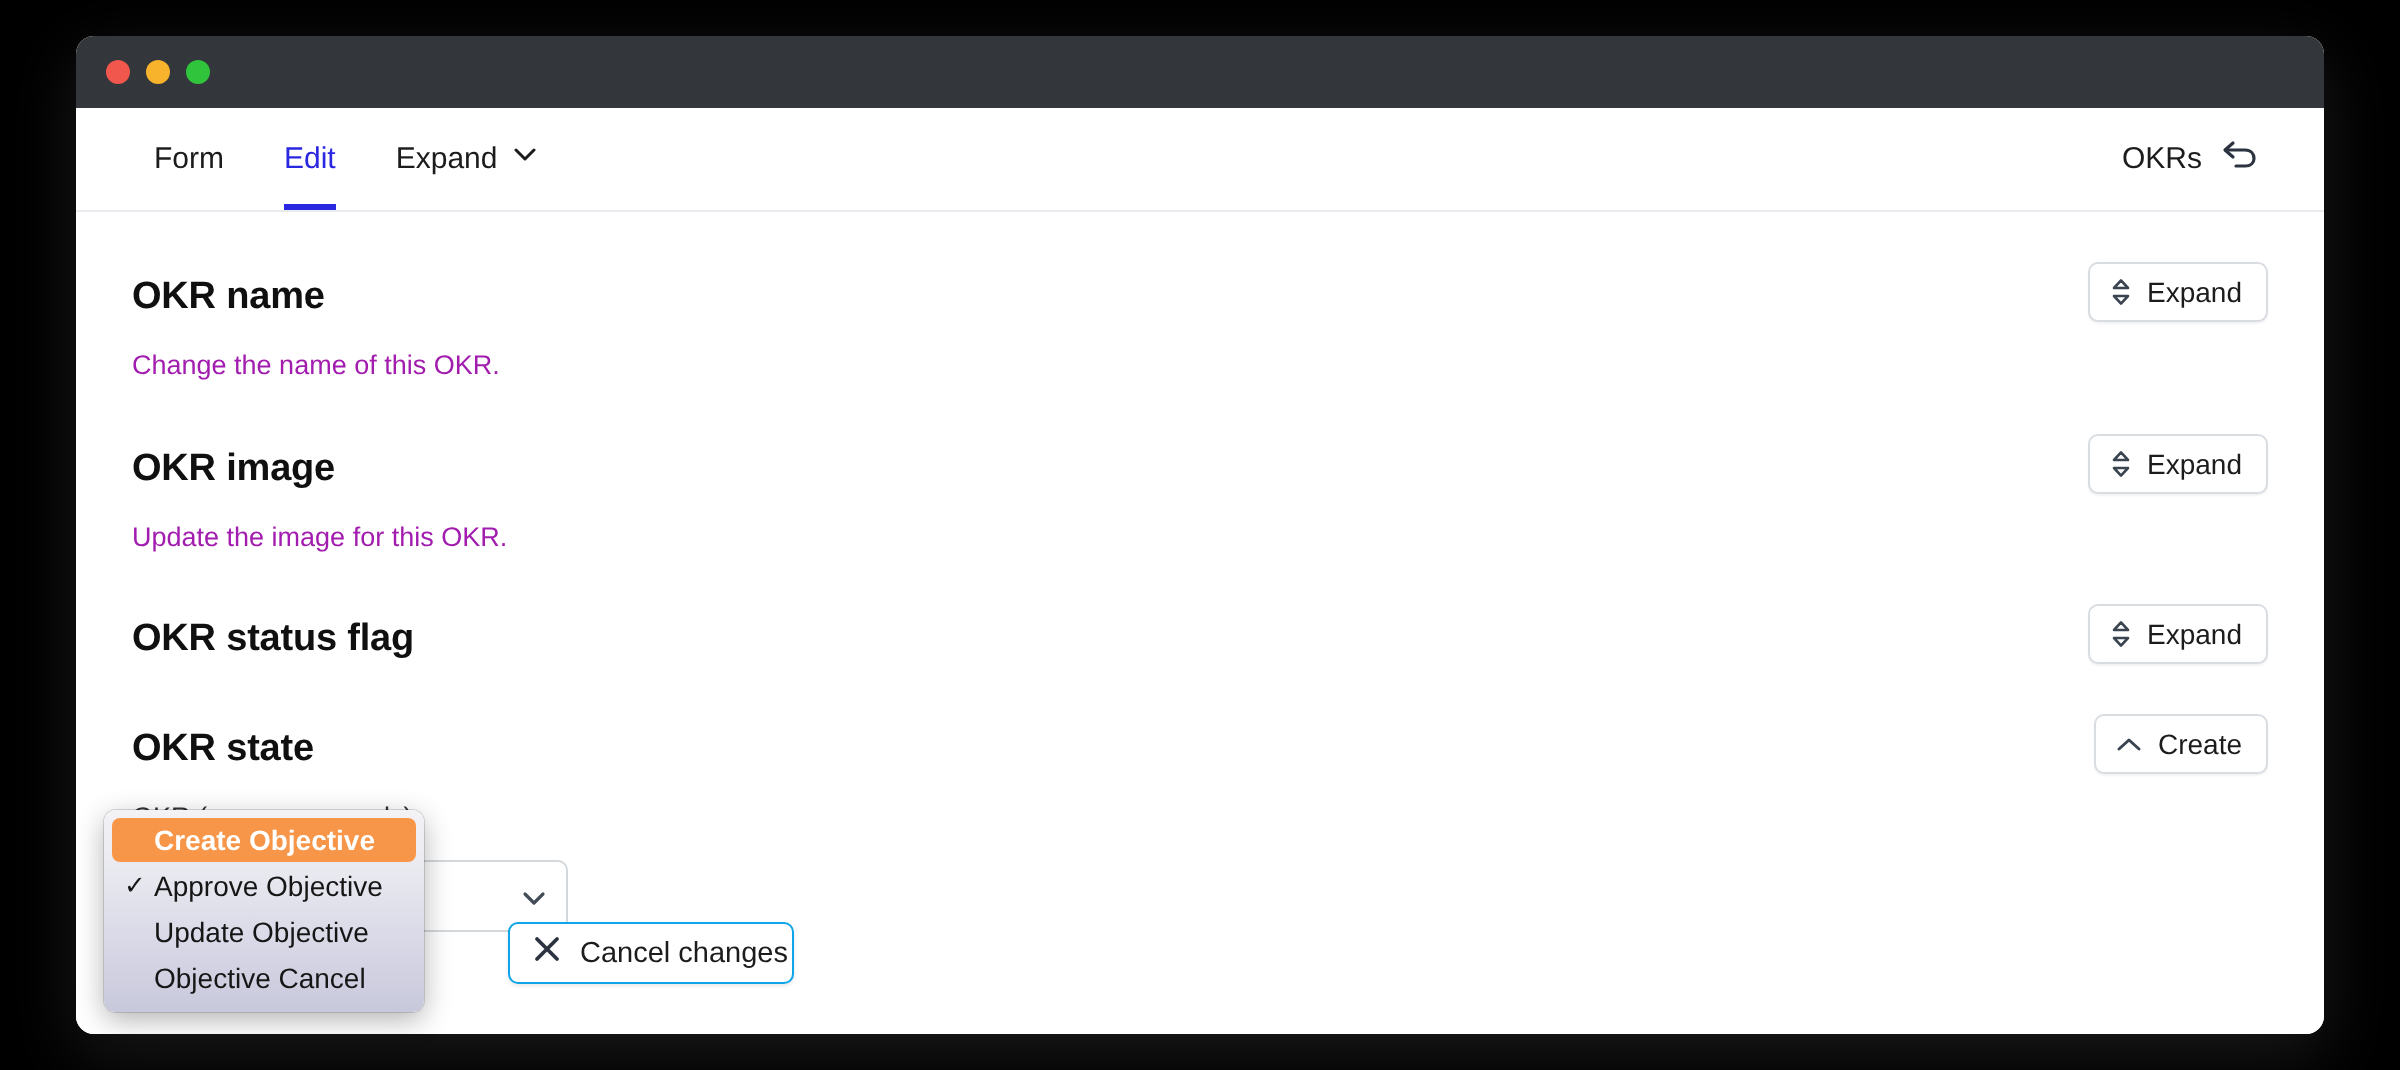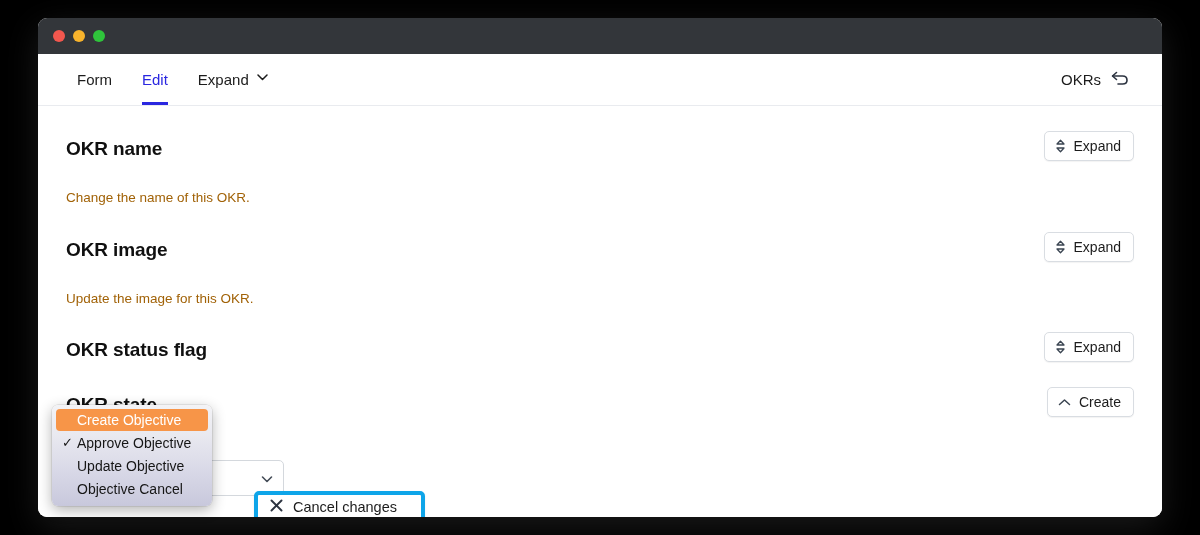--- a/index.html
+++ b/index.html
@@ -118,22 +118,22 @@
   }
   .section h2 {
     font-size: 19px;
     font-weight: bold;
     color: #101010;
     letter-spacing: -0.1px;
     line-height: 1.2;
   }
   .section p.desc {
     font-size: 13.5px;
-    color: #a16207;
-    margin-top: 28px;
+    color: #a21caf;
+    margin-top: 13px;
     line-height: 1.3;
   }
 
   .ghost-btn {
     display: inline-flex;
     align-items: center;
     gap: 8px;
     height: 30px;
     padding: 0 12px 0 10px;
     background: #ffffff;
@@ -180,23 +180,23 @@
     margin-left: auto;
   }
   .cancel-btn {
     position: absolute;
     left: 188px;
     top: 61px;
     display: inline-flex;
     align-items: center;
     gap: 10px;
     height: 31px;
-    padding: 0 24px 0 12px;
+    padding: 0 2px 0 12px;
     background: #ffffff;
-    border: 4px solid #0ea5e9;
+    border: 1px solid #0ea5e9;
     border-radius: 5px;
     font-size: 14.5px;
     color: #1c1c1c;
     cursor: pointer;
     box-shadow: 0 1px 2px rgba(16,22,26,0.10);
     white-space: nowrap;
   }
 
   
   .dropdown {
@@ -228,21 +228,21 @@
     color: #161616;
     margin-right: 2px;
   }
   .dd-item .dd-label { white-space: nowrap; }
   .dd-item.selected {
     background: #f79548;
     color: #ffffff;
     margin: 0 4px;
     border-radius: 4px;
     height: 22px;
-    font-weight: normal;
+    font-weight: bold;
     padding-left: 6px;
   }
   .dd-item.selected .check { color: #ffffff; }
 </style>
 </head>
 <body>
 
 <div class="desktop">
   <div class="window">
 

